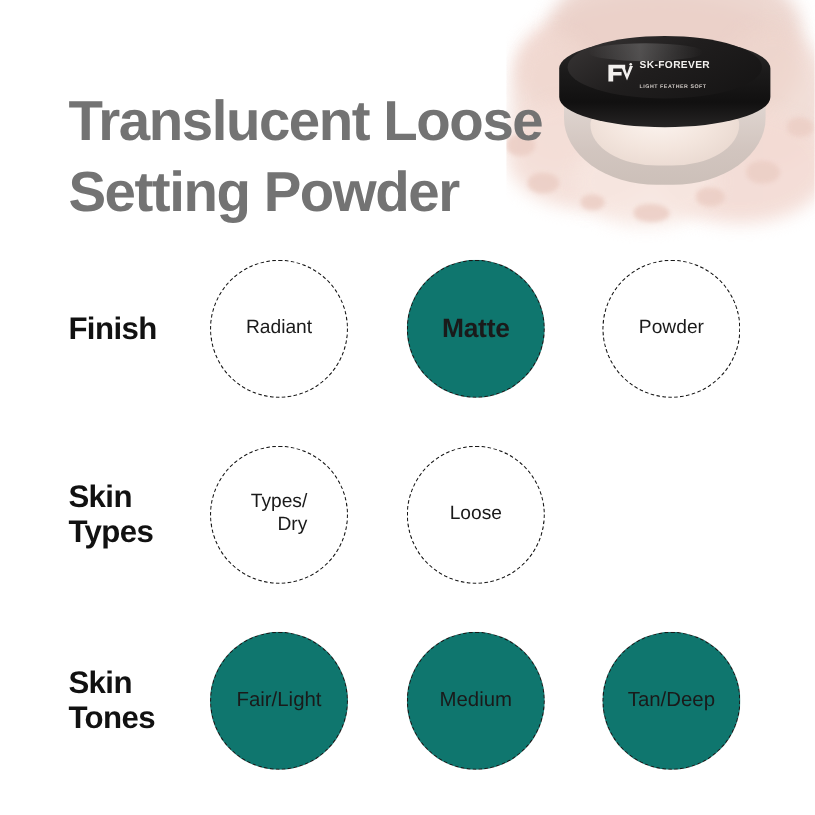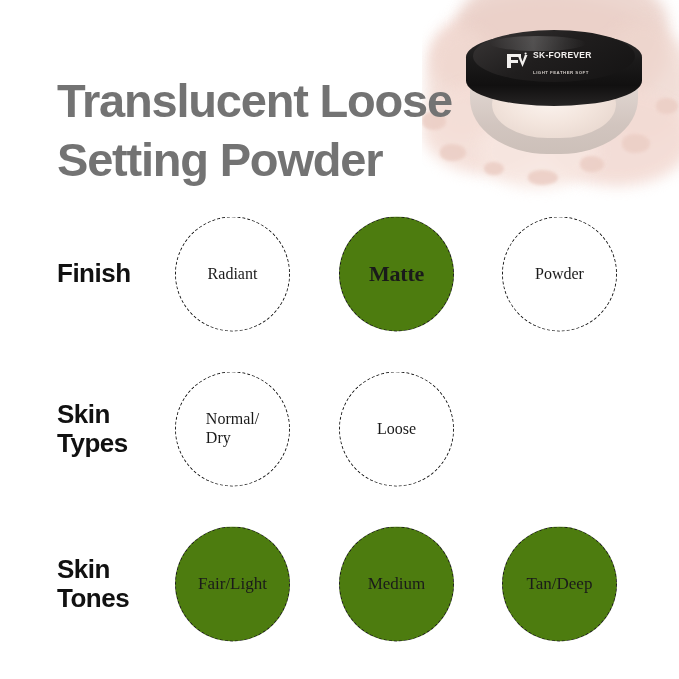--- a/index.html
+++ b/index.html
@@ -146,31 +146,30 @@
   .cell {
     position: absolute;
     top: 50%;
     transform: translateY(-50%);
     width: 115px;
     height: 115px;
     border-radius: 50%;
     display: flex;
     align-items: center;
     justify-content: center;
-    text-align: left;
+    text-align: right;
     box-sizing: border-box;
     border: 1.6px dashed #1a1a1a;
-    font-family: Liberation Serif, serif;
   }
   .cell.c0 { left: 175px; }
   .cell.c1 { left: 339px; }
   .cell.c2 { left: 502px; }
 
   .cell.off { background: #ffffff; }
-  .cell.on  { background: #4d7c0f; }
+  .cell.on  { background: #0f766e; }
 
   .cell-text {
     font-size: 16px;
     font-weight: 400;
     line-height: 1.16;
     color: #1a1a1a;
     white-space: pre-line;
     padding: 0 5px;
   }
   .cell.on .cell-text {
@@ -245,21 +244,21 @@
       </div>
       <div class="cell c2 off">
         <span class="cell-text">Powder</span>
       </div>
     </div>
 
     <div class="row">
       <div class="row-label">Skin
 Types</div>
       <div class="cell c0 off">
-        <span class="cell-text">Normal/
+        <span class="cell-text">Types/
 Dry</span>
       </div>
       <div class="cell c1 off">
         <span class="cell-text">Loose</span>
       </div>
     </div>
 
     <div class="row tones">
       <div class="row-label">Skin
 Tones</div>

